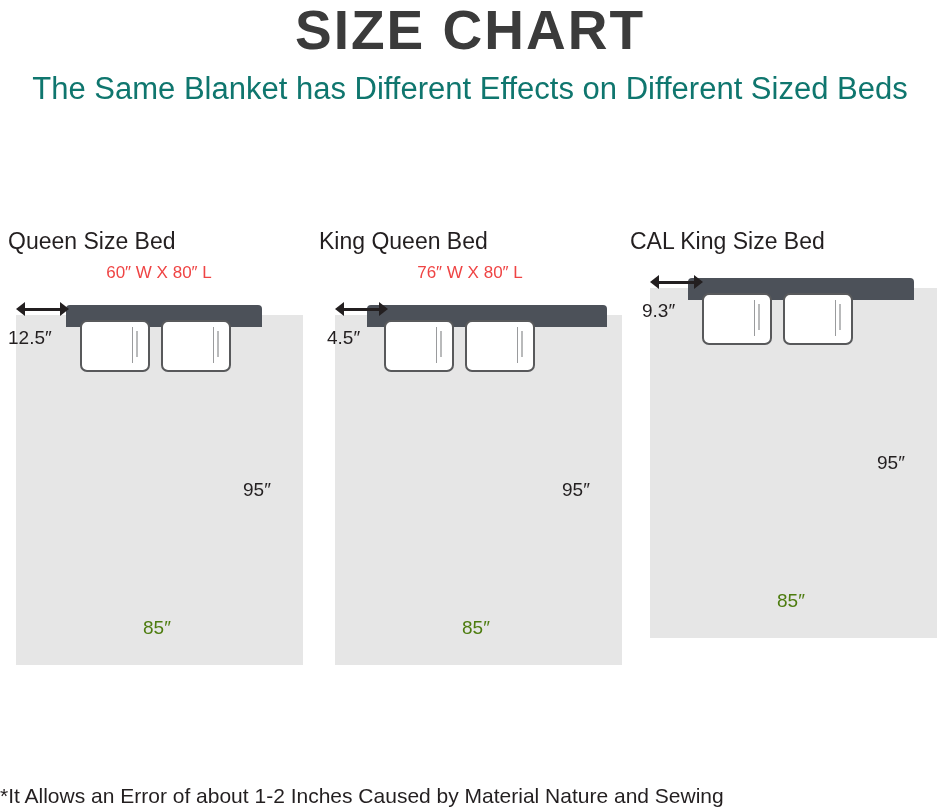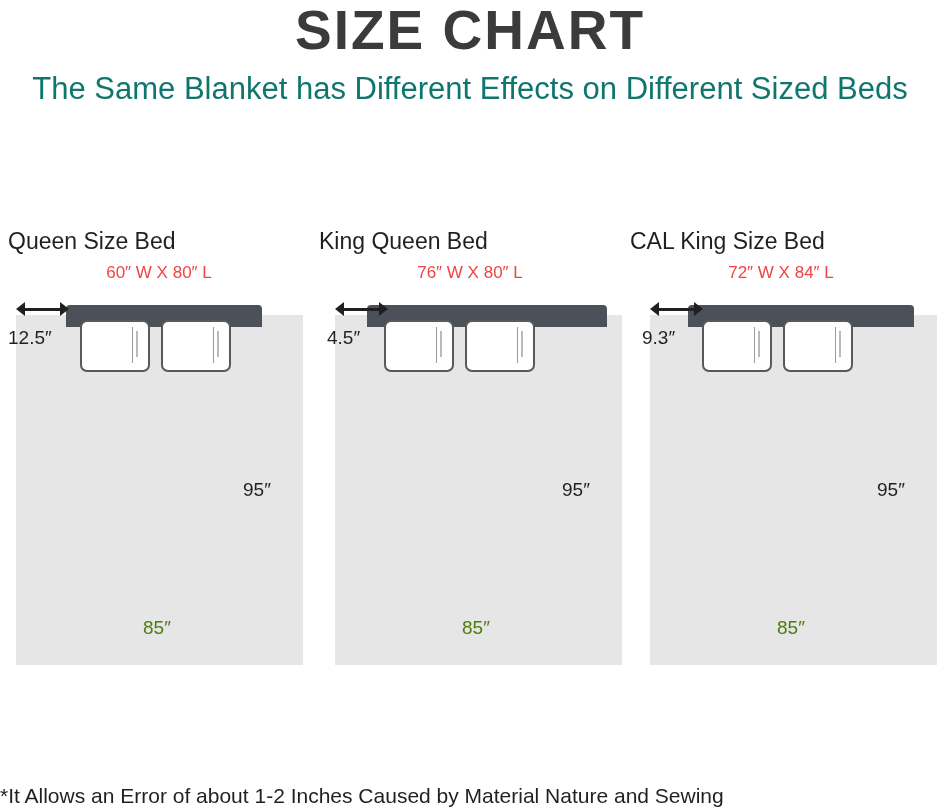--- a/index.html
+++ b/index.html
@@ -242,21 +242,20 @@
       </div>
       <div class="overhang-label" style="left:8px;text-align:center;">4.5″</div>
 
       <div class="length-label" style="left:243px; top:182px;">95″</div>
       <div class="width-label" style="left:143px; top:320px;">85″</div>
     </div>
   </div>
 
   <div class="bed-col">
     <div class="bed-name">CAL King Size Bed</div>
-    <div class="bed-dims">72″ W X 84″ L</div>
 
     <div class="diagram">
       <div class="blanket" style="left:20px; width:287px; height:350px;"></div>
       <div class="headboard" style="left:58px; width:226px;"></div>
 
       <div class="pillow" style="left:72px;">
         <div class="crease"></div>
       </div>
       <div class="pillow" style="left:153px;">
         <div class="crease"></div>

